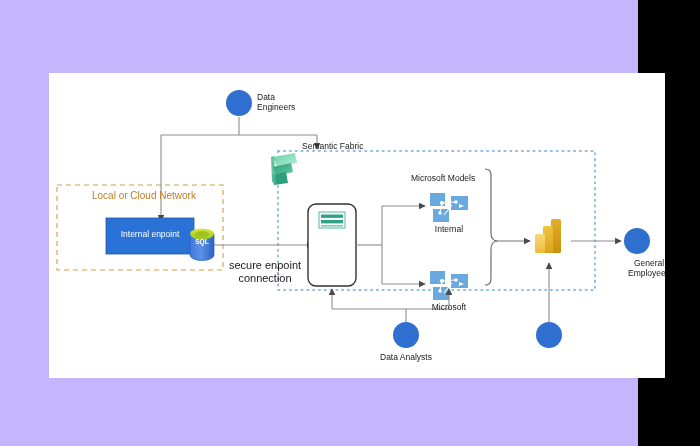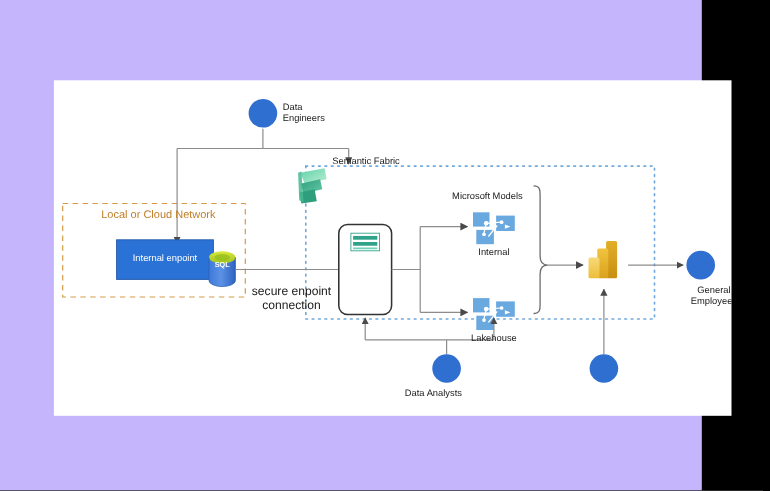--- a/index.html
+++ b/index.html
@@ -198,23 +198,23 @@
     <div class="lbl lbl-9" style="left:253px; top:69px;">Semantic Fabric</div>
 
     <div class="lbl lbl-8 center" style="left:170px; top:160px; width:92px;">secure enpoint
 connection</div>
 
 
     <div class="lbl lbl-9" style="left:362px; top:101px;">Microsoft Models</div>
 
     <div class="lbl lbl-9 center" style="left:373px; top:152px; width:54px;">Internal</div>
 
-    <div class="lbl lbl-9 center" style="left:366px; top:230px; width:68px;">Lakehouse</div>
+    <div class="lbl lbl-9 center" style="left:366px; top:230px; width:68px;">Microsoft</div>
 
 
     <div class="lbl lbl-9 center" style="left:568px; top:186px; width:64px;">General
 Employees</div>
 
-    <div class="lbl lbl-9 center" style="left:308px; top:280px; width:74px;">Data Analysts</div>
+    <div class="lbl lbl-9 center" style="left:320px; top:280px; width:74px;">Data Analysts</div>
 
 
   </div>
 </div>
 
 </body></html>

